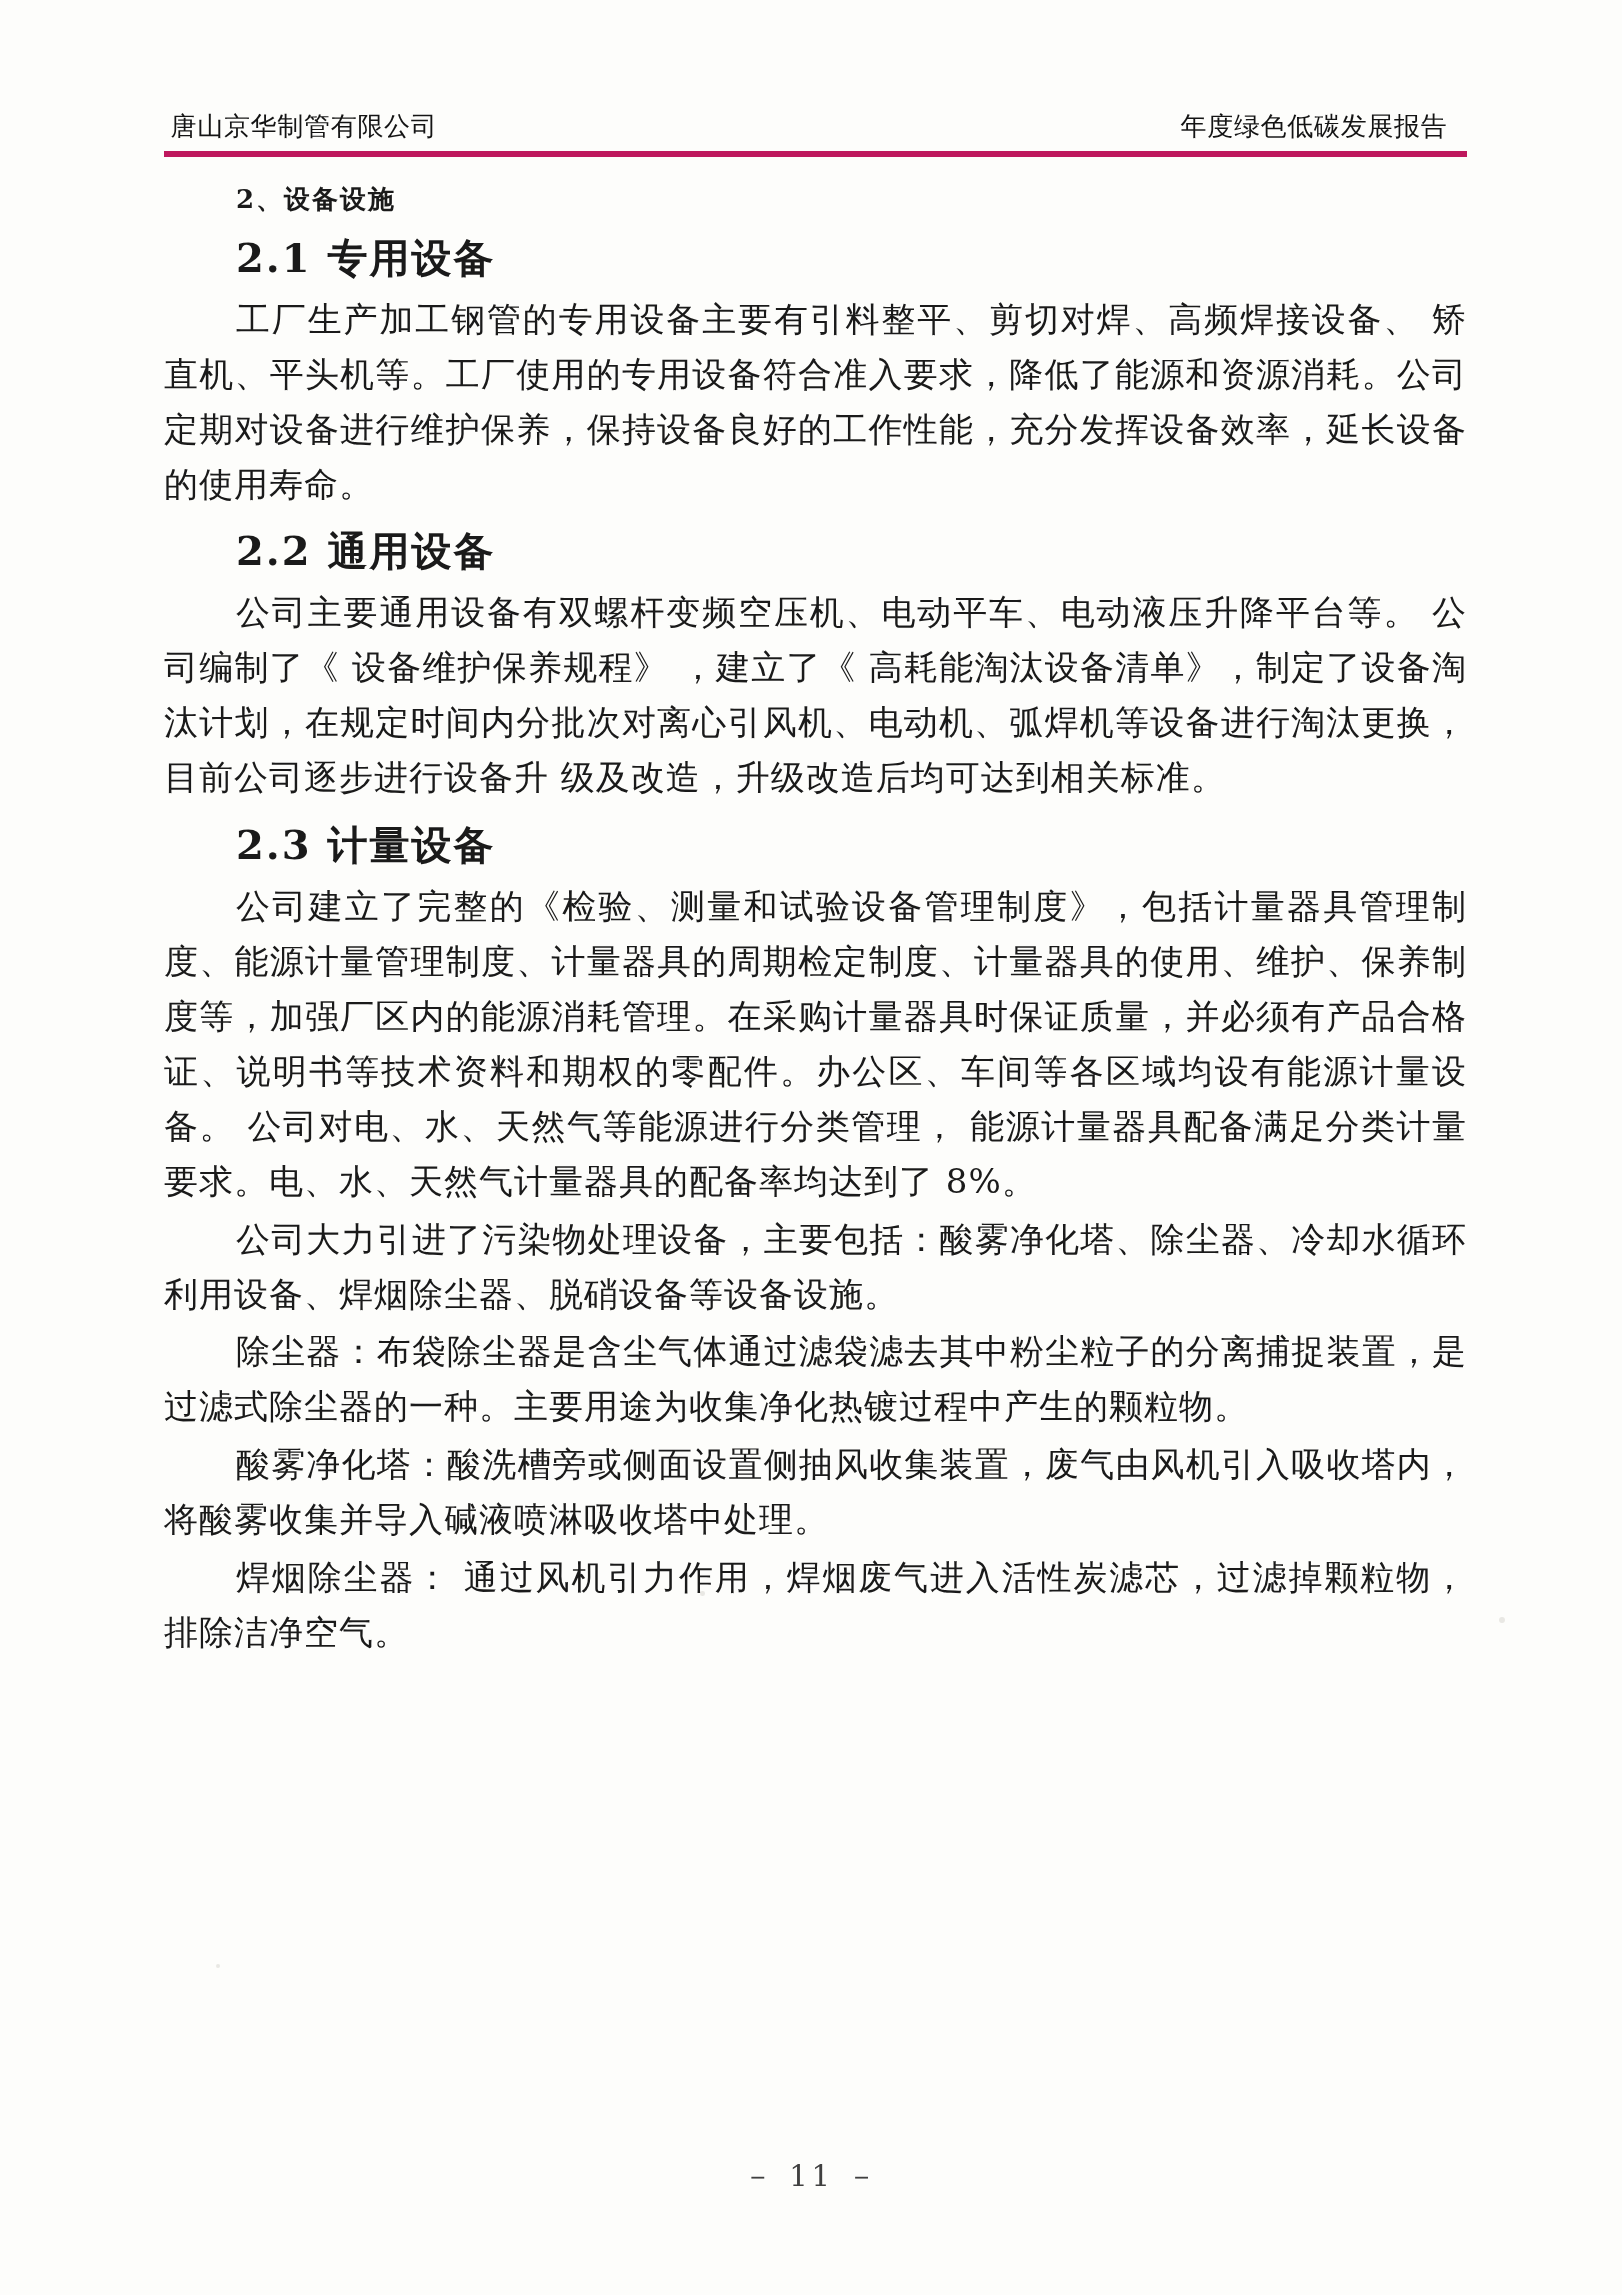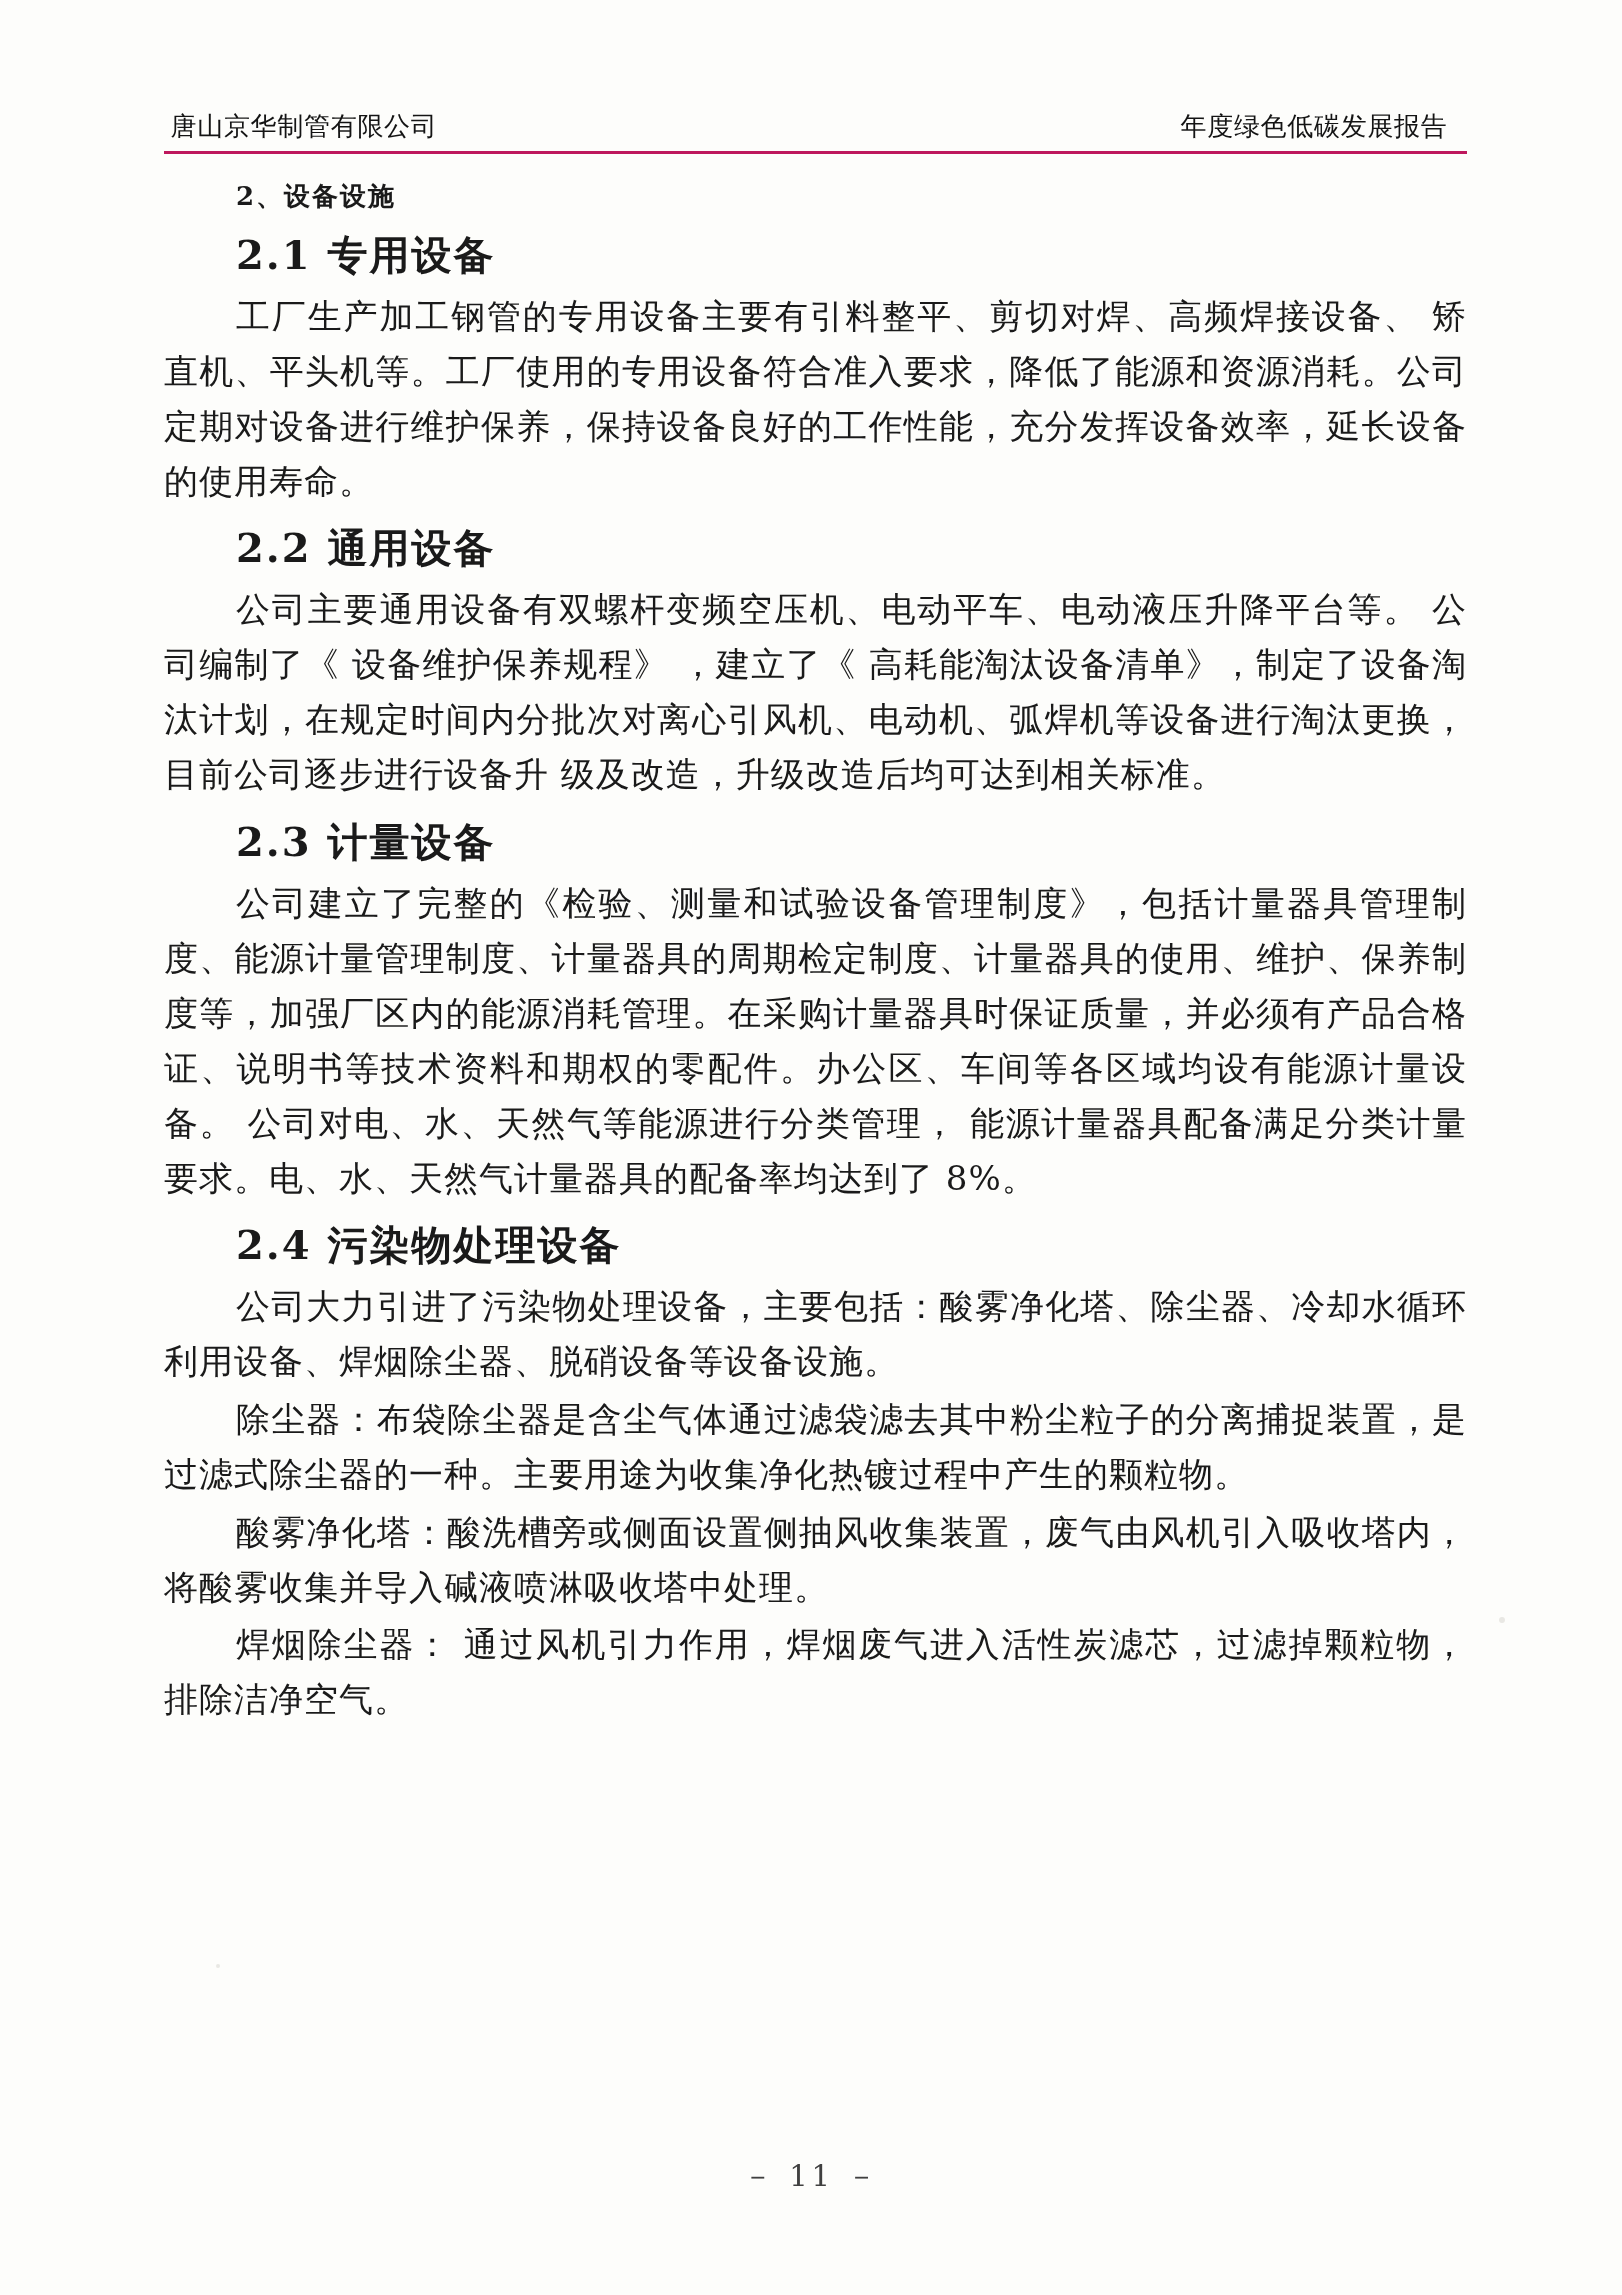--- a/index.html
+++ b/index.html
@@ -27,21 +27,21 @@
   }
   
   .header {
     display: flex;
     justify-content: space-between;
     align-items: flex-end;
     font-size: 26px;
     line-height: 1.2;
     letter-spacing: 0.7px;
     padding: 0 6.5px 9.2px 6.5px;
-    border-bottom: 3px solid #be185d;
+    border-bottom: 6px solid #be185d;
     color: #141414;
   }
   .header .hdr-left { white-space: nowrap; }
   .header .hdr-right { white-space: nowrap; margin-right: 13px; }
 
   
   .content { margin-top: 23.6px; }
 
   h2.sec-num {
     font-size: 26px;
@@ -108,21 +108,20 @@
 
       <h3 class="sub-head">2.1 专用设备</h3>
       <p class="para">工厂生产加工钢管的专用设备主要有引料整平、剪切对焊、高频焊接设备、 矫直机、平头机等。工厂使用的专用设备符合准入要求，降低了能源和资源消耗。公司定期对设备进行维护保养，保持设备良好的工作性能，充分发挥设备效率，延长设备的使用寿命。</p>
 
       <h3 class="sub-head">2.2 通用设备</h3>
       <p class="para">公司主要通用设备有双螺杆变频空压机、电动平车、电动液压升降平台等。 公司编制了《 设备维护保养规程》 ，建立了《 高耗能淘汰设备清单》，制定了设备淘汰计划，在规定时间内分批次对离心引风机、电动机、弧焊机等设备进行淘汰更换，目前公司逐步进行设备升 级及改造，升级改造后均可达到相关标准。</p>
 
       <h3 class="sub-head">2.3 计量设备</h3>
       <p class="para">公司建立了完整的《检验、测量和试验设备管理制度》，包括计量器具管理制度、能源计量管理制度、计量器具的周期检定制度、计量器具的使用、维护、保养制度等，加强厂区内的能源消耗管理。在采购计量器具时保证质量，并必须有产品合格证、说明书等技术资料和期权的零配件。办公区、车间等各区域均设有能源计量设备。 公司对电、水、天然气等能源进行分类管理， 能源计量器具配备满足分类计量要求。电、水、天然气计量器具的配备率均达到了 8%。</p>
 
-      <h3 class="sub-head">2.4 污染物处理设备</h3>
       <p class="para">公司大力引进了污染物处理设备，主要包括：酸雾净化塔、除尘器、冷却水循环利用设备、焊烟除尘器、脱硝设备等设备设施。</p>
       <p class="para">除尘器：布袋除尘器是含尘气体通过滤袋滤去其中粉尘粒子的分离捕捉装置，是过滤式除尘器的一种。主要用途为收集净化热镀过程中产生的颗粒物。</p>
       <p class="para">酸雾净化塔：酸洗槽旁或侧面设置侧抽风收集装置，废气由风机引入吸收塔内，将酸雾收集并导入碱液喷淋吸收塔中处理。</p>
       <p class="para">焊烟除尘器： 通过风机引力作用，焊烟废气进入活性炭滤芯，过滤掉颗粒物， 排除洁净空气。</p>
 
     </div>
   </div>
 
   <div class="footer">
     <span>－ 11 －</span>

